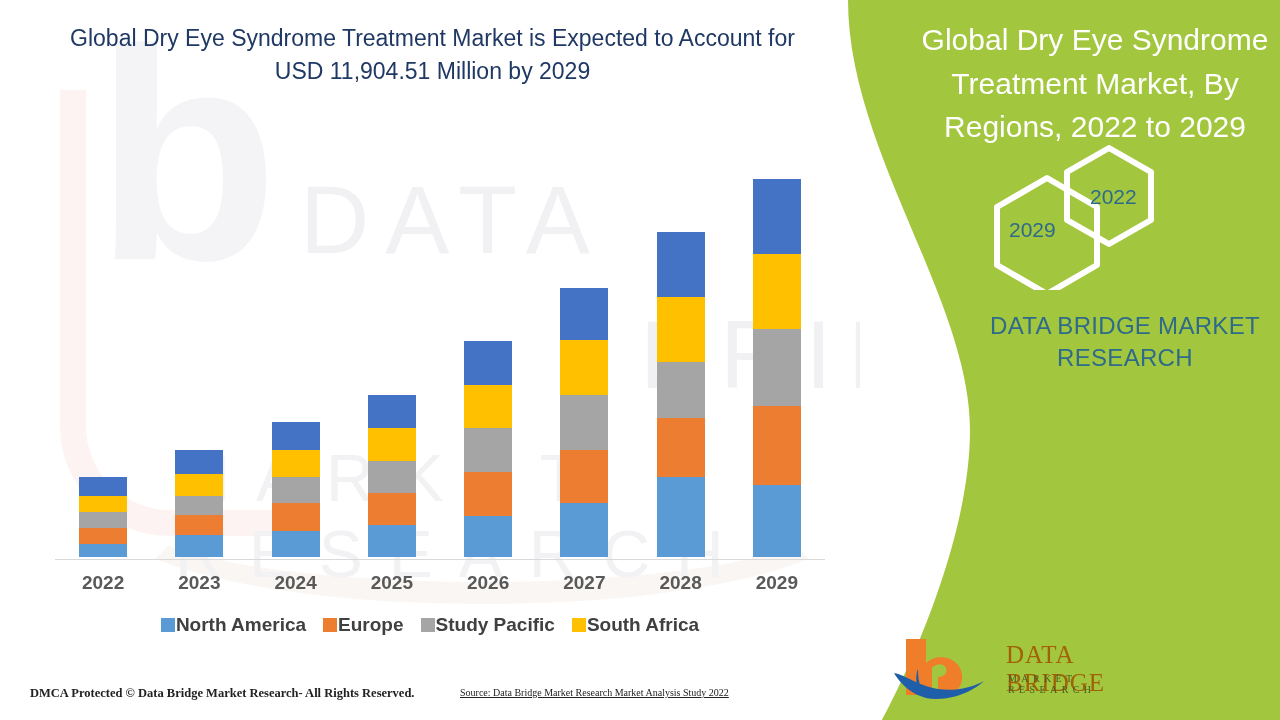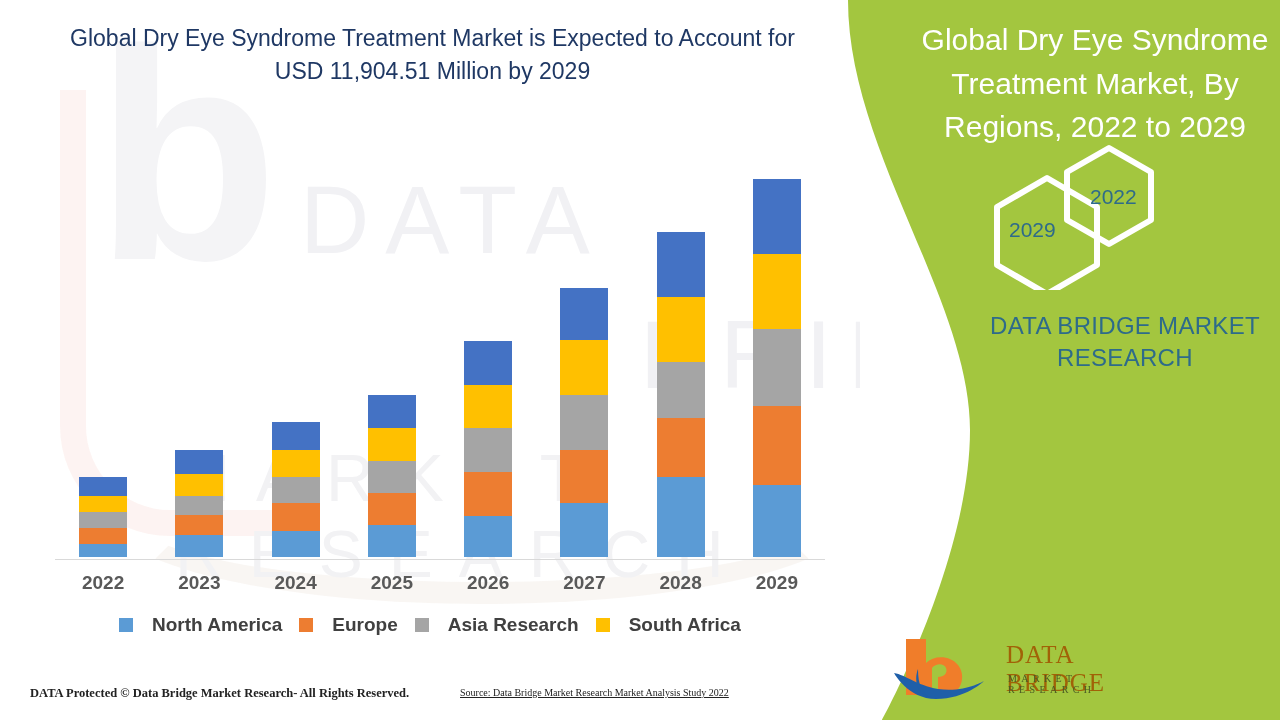--- a/index.html
+++ b/index.html
@@ -170,21 +170,21 @@
     top: 614px;
     width: 860px;
     display: flex;
     justify-content: center;
     align-items: center;
     gap: 17px;
   }
   .legend-item {
     display: flex;
     align-items: center;
-    gap: 19px;
+    gap: 1px;
     font-size: 19px;
     font-weight: 700;
     color: #404040;
     white-space: nowrap;
   }
   .legend-swatch {
     width: 14px;
     height: 14px;
     flex: 0 0 14px;
   }
@@ -397,29 +397,29 @@
         <div class="legend-item">
           <span class="legend-swatch" style="background: rgb(91, 155, 213);"></span>
           <span>North America</span>
         </div>
         <div class="legend-item">
           <span class="legend-swatch" style="background: rgb(237, 125, 49);"></span>
           <span>Europe</span>
         </div>
         <div class="legend-item">
           <span class="legend-swatch" style="background: rgb(165, 165, 165);"></span>
-          <span>Asia Research</span>
+          <span>Study Pacific</span>
         </div>
         <div class="legend-item">
           <span class="legend-swatch" style="background: rgb(255, 192, 0);"></span>
           <span>South Africa</span>
         </div>
       </div>
 
-    <div class="footer-left">DATA Protected © Data Bridge Market Research- All Rights Reserved.</div>
+    <div class="footer-left">DMCA Protected © Data Bridge Market Research- All Rights Reserved.</div>
     <div class="footer-right">Source: Data Bridge Market Research Market Analysis Study 2022</div>
   </div>
 
   <div class="green-panel">
     <svg class="green-shape" viewBox="0 0 460 720" preserveAspectRatio="none">
       <path d="M 28,0 L 460,0 L 460,720 L 62,720 C 62,720 150,560 150,430 C 150,300 28,150 28,0 Z" fill="#a3c63f"></path>
     </svg>
   </div>
 
   <div class="panel-title">Global Dry Eye Syndrome Treatment Market, By Regions, 2022 to 2029</div>

